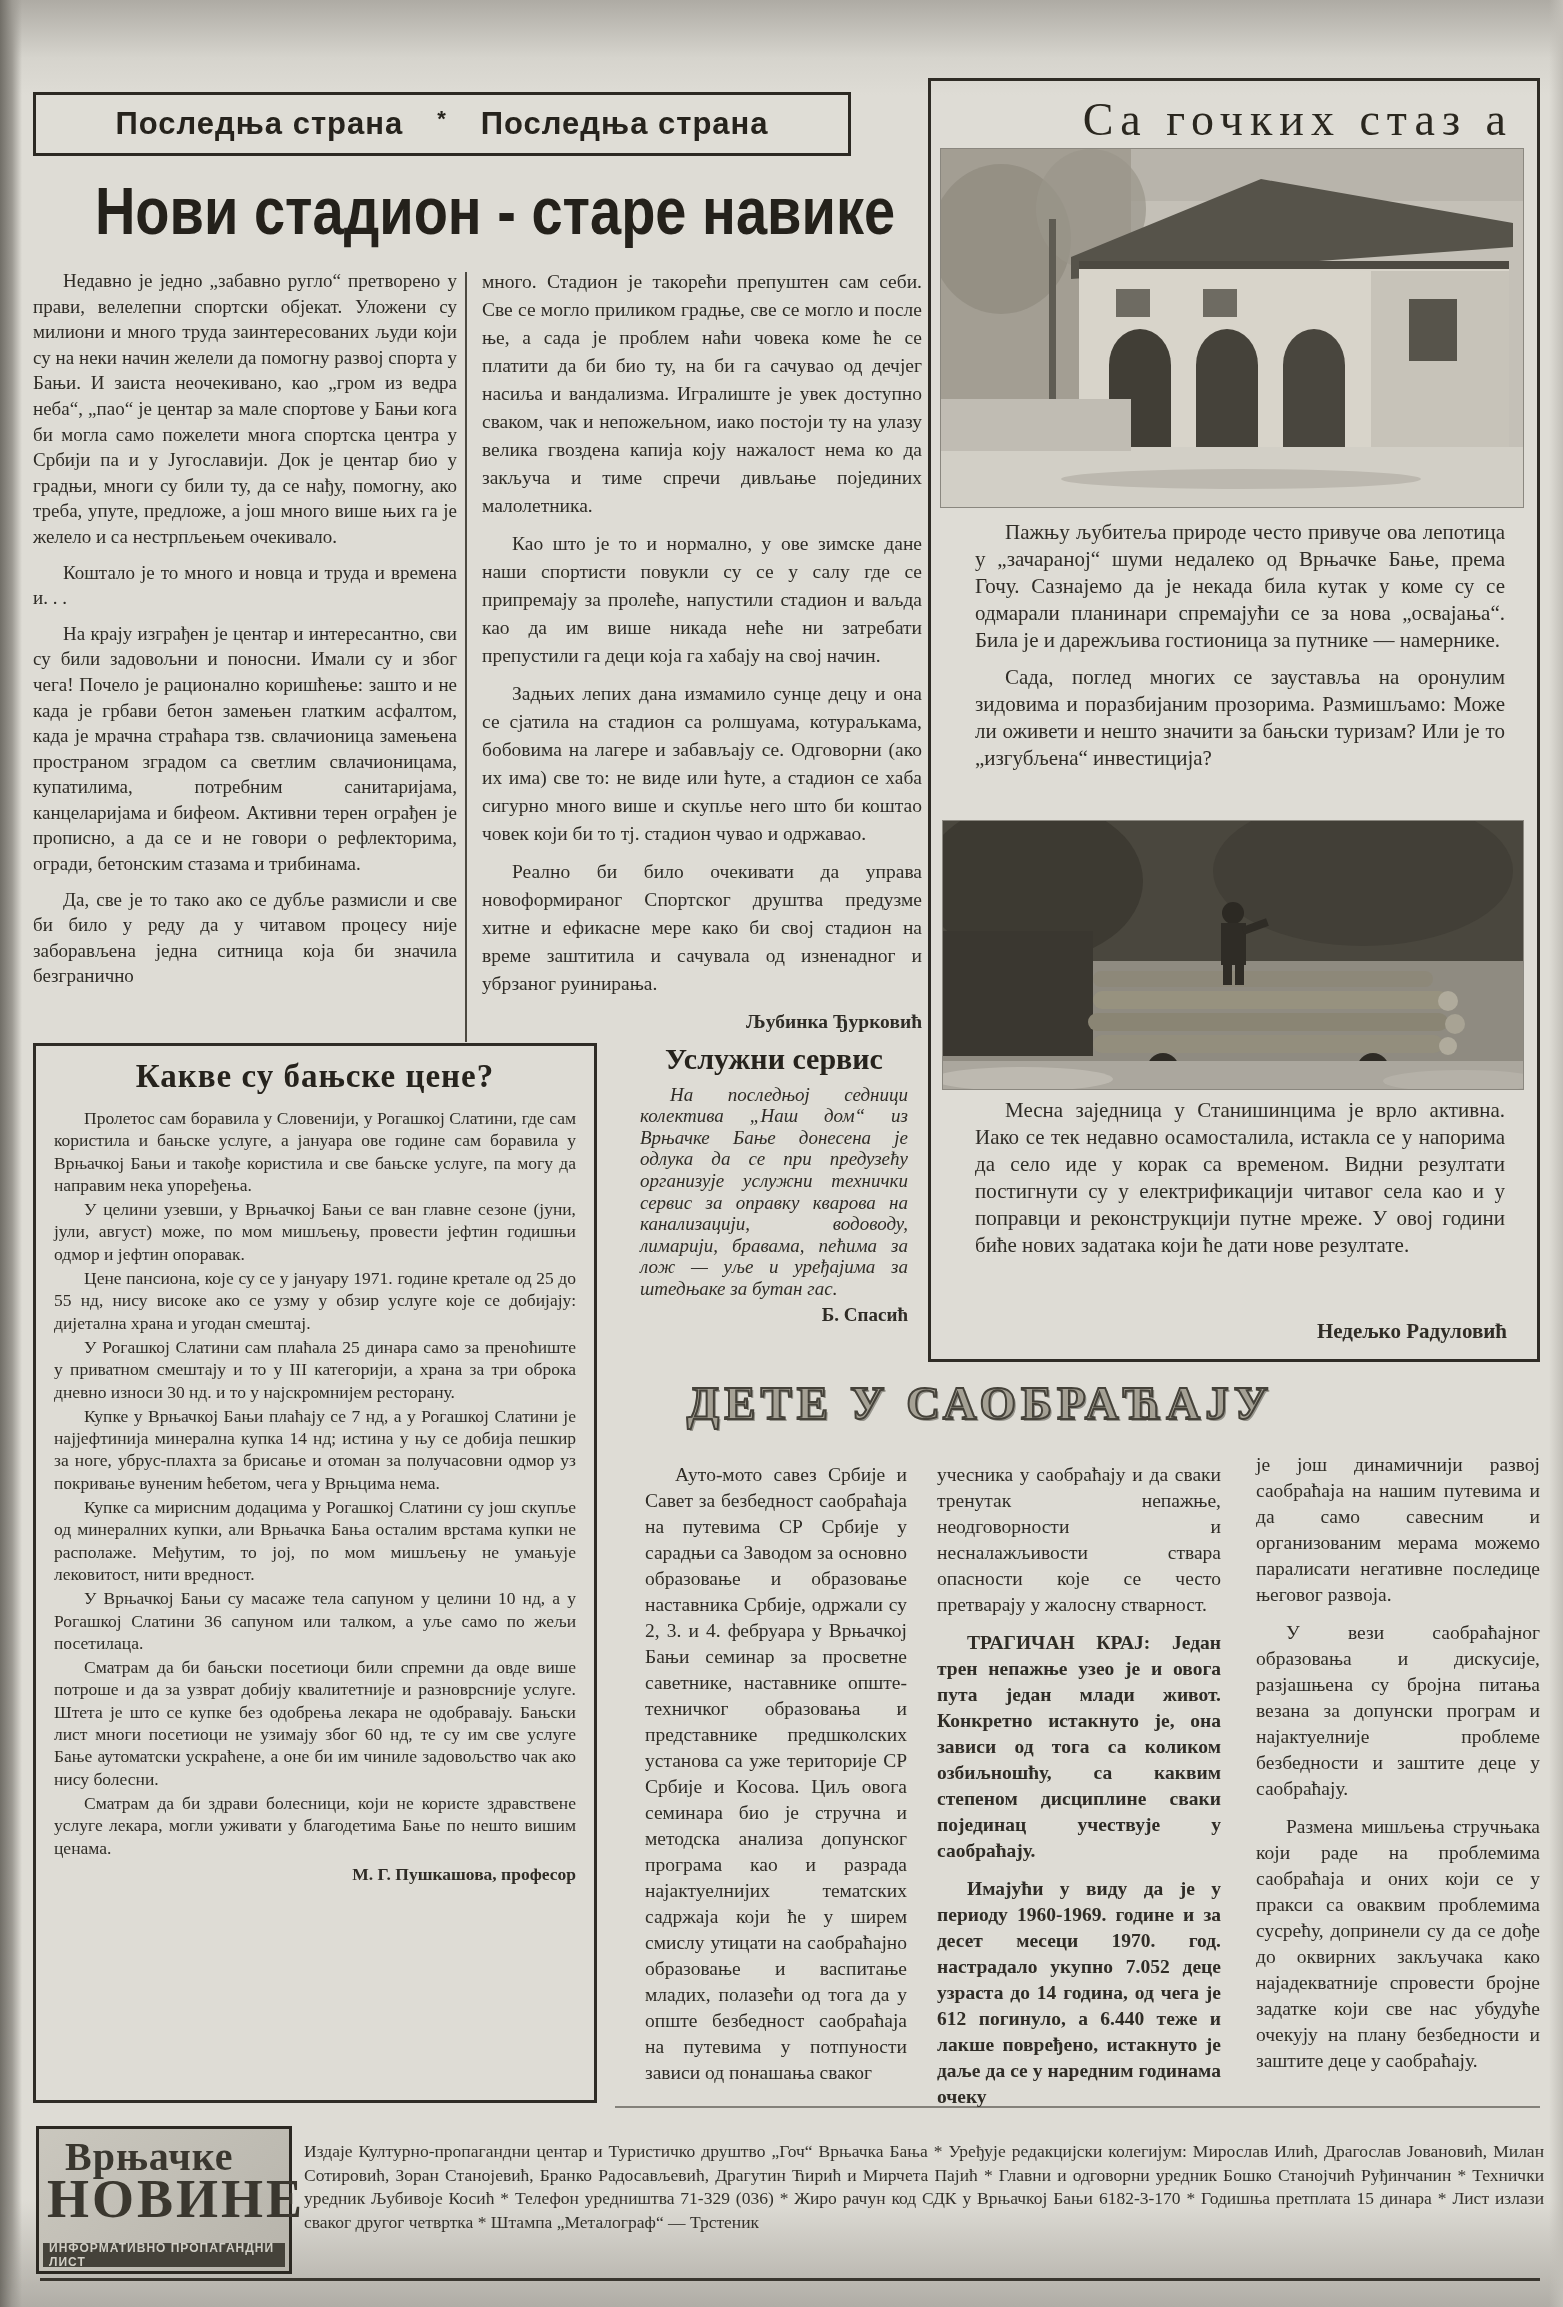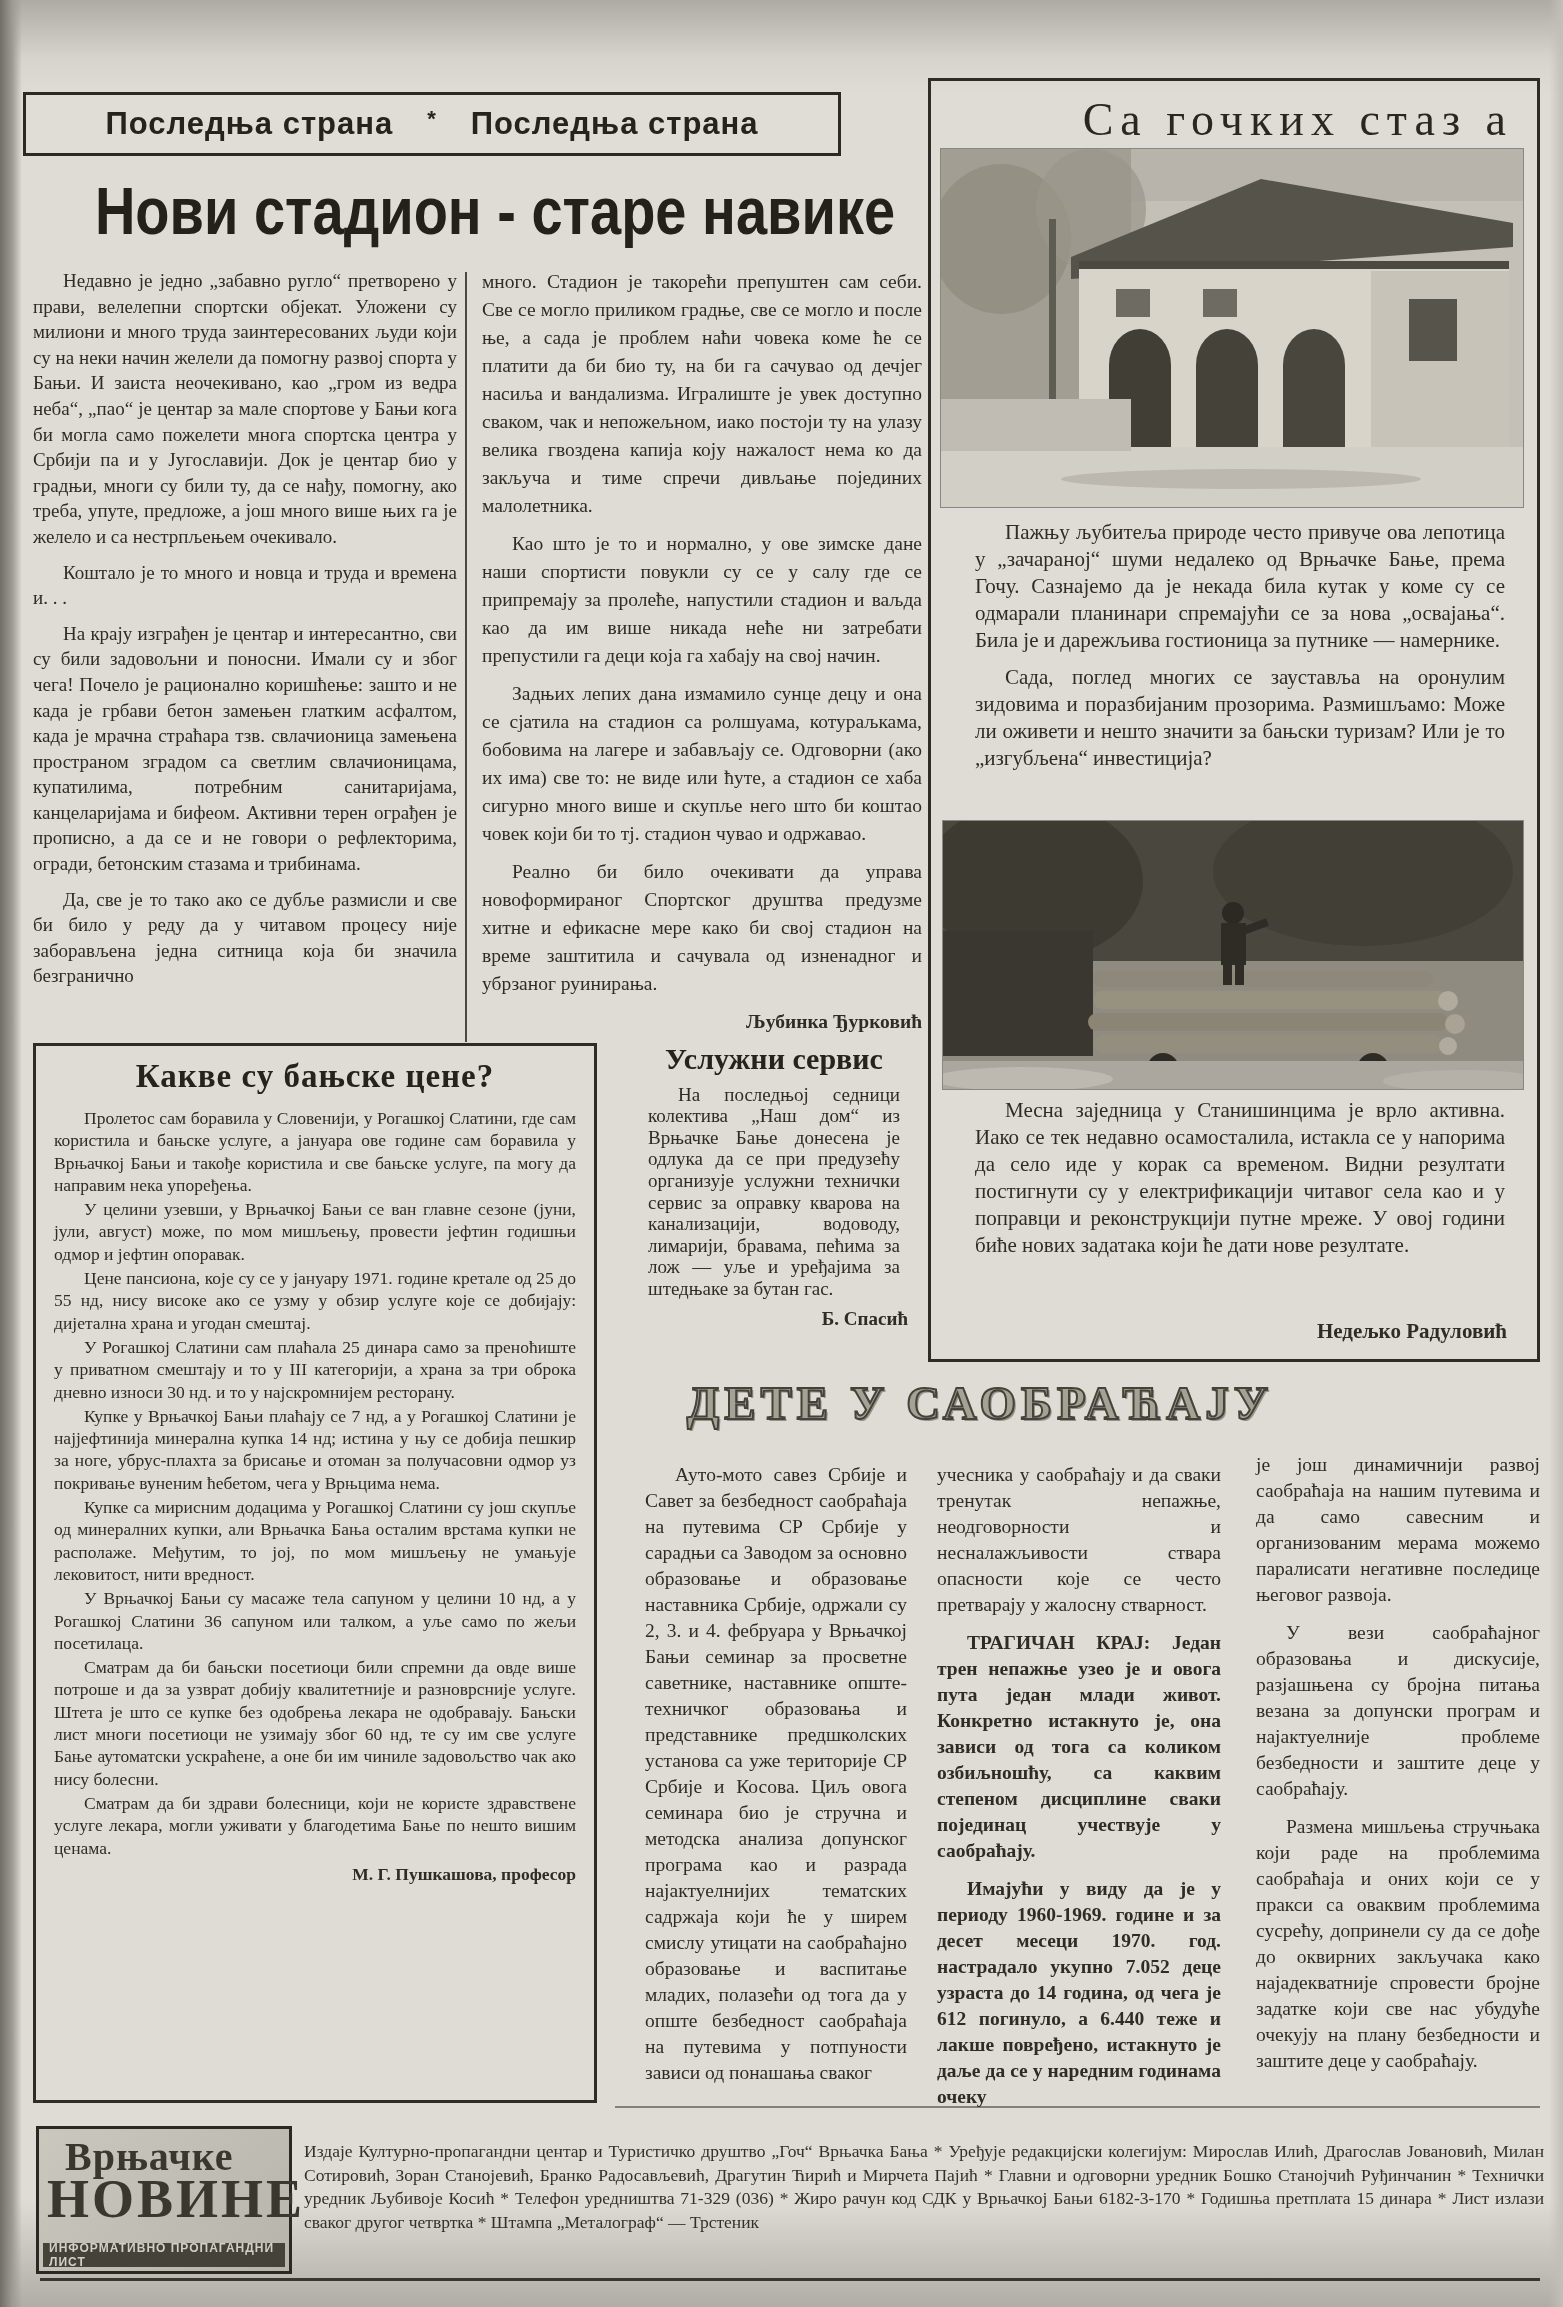--- a/index.html
+++ b/index.html
@@ -7,21 +7,21 @@
         font-family:"Liberation Serif",serif;color:#2f2c26;
         background:linear-gradient(180deg,#aeaba4 0px,#d6d4cd 58px,#dedcd5 95px,#dedcd5 2200px,#b0ada6 2307px);}
   .edge-left{position:absolute;left:0;top:0;width:22px;height:100%;
         background:linear-gradient(90deg,#716e67,#9d9a93 55%,rgba(160,157,150,0));}
   .edge-right{position:absolute;right:0;top:0;width:14px;height:100%;
         background:linear-gradient(270deg,#c2bfb8,rgba(194,191,184,0));}
   .vline{position:absolute;width:2px;background:#4c4941;}
   .hrule{position:absolute;height:3px;background:#39362f;}
 
   
-  .banner{position:absolute;left:23px;top:92px;width:812px;height:58px;border:3px solid #2c2923;
+  .banner{position:absolute;left:33px;top:92px;width:812px;height:58px;border:3px solid #2c2923;
         display:flex;align-items:center;justify-content:center;gap:34px;background:rgba(224,222,215,.5);
         font-family:"Liberation Sans",sans-serif;font-weight:bold;font-size:31px;letter-spacing:1px;color:#26231d;}
   .banner .star{font-size:22px;margin-top:-10px;}
 
   
   .main-headline{position:absolute;left:45px;top:173px;width:900px;text-align:center;
         font-family:"Liberation Sans",sans-serif;font-weight:bold;font-size:56px;letter-spacing:0px;color:#24211b;}
   .main-headline span{display:inline-block;transform:scaleY(1.18);transform-origin:top;}
 
   
@@ -193,21 +193,21 @@
       <p class="ind">Купке са мирисним додацима у Рогашкој Слатини су још скупље од минералних купки, али Врњачка Бања осталим врстама купки не располаже. Међутим, то јој, по мом мишљењу не умањује лековитост, нити вредност.</p>
       <p class="ind">У Врњачкој Бањи су масаже тела сапуном у целини 10 нд, а у Рогашкој Слатини 36 сапуном или талком, а уље само по жељи посетилаца.</p>
       <p class="ind">Сматрам да би бањски посетиоци били спремни да овде више потроше и да за узврат добију квалитетније и разноврсније услуге. Штета је што се купке без одобрења лекара не одобравају. Бањски лист многи посетиоци не узимају због 60 нд, те су им све услуге Бање аутоматски ускраћене, а оне би им чиниле задовољство чак ако нису болесни.</p>
       <p class="ind">Сматрам да би здрави болесници, који не користе здравствене услуге лекара, могли уживати у благодетима Бање по нешто вишим ценама.</p>
       <div class="byline">М. Г. Пушкашова, професор</div>
     </div>
   </div>
 
   <div class="servis-col">
     <h3 class="servis-title">Услужни сервис</h3>
-    <p class="ind" style="margin:8px;">На последњој седници колектива „Наш дом“ из Врњачке Бање донесена је одлука да се при предузећу организује услужни технички сервис за оправку кварова на канализацији, водоводу, лимарији, бравама, пећима за лож — уље и уређајима за штедњаке за бутан гас.</p>
+    <p class="ind" style="margin:0;font-style:italic;">На последњој седници колектива „Наш дом“ из Врњачке Бање донесена је одлука да се при предузећу организује услужни технички сервис за оправку кварова на канализацији, водоводу, лимарији, бравама, пећима за лож — уље и уређајима за штедњаке за бутан гас.</p>
     <div class="byline">Б. Спасић</div>
   </div>
 
   <div class="dete-title">ДЕТЕ У САОБРАЋАЈУ</div>
 
   <div class="body-col dete-col dete-col1">
     <p class="ind">Ауто-мото савез Србије и Савет за безбедност саобраћаја на путевима СР Србије у сарадњи са Заводом за основно образовање и образовање наставника Србије, одржали су 2, 3. и 4. фебруара у Врњачкој Бањи семинар за просветне саветнике, наставнике опште-техничког образовања и представнике предшколских установа са уже територије СР Србије и Косова. Циљ овога семинара био је стручна и методска анализа допунског програма као и разрада најактуелнијих тематских садржаја који ће у ширем смислу утицати на саобраћајно образовање и васпитање младих, полазећи од тога да у опште безбедност саобраћаја на путевима у потпуности зависи од понашања сваког</p>
   </div>
   <div class="body-col dete-col dete-col2">
     <p>учесника у саобраћају и да сваки тренутак непажње, неодговорности и несналажљивости ствара опасности које се често претварају у жалосну стварност.</p>

